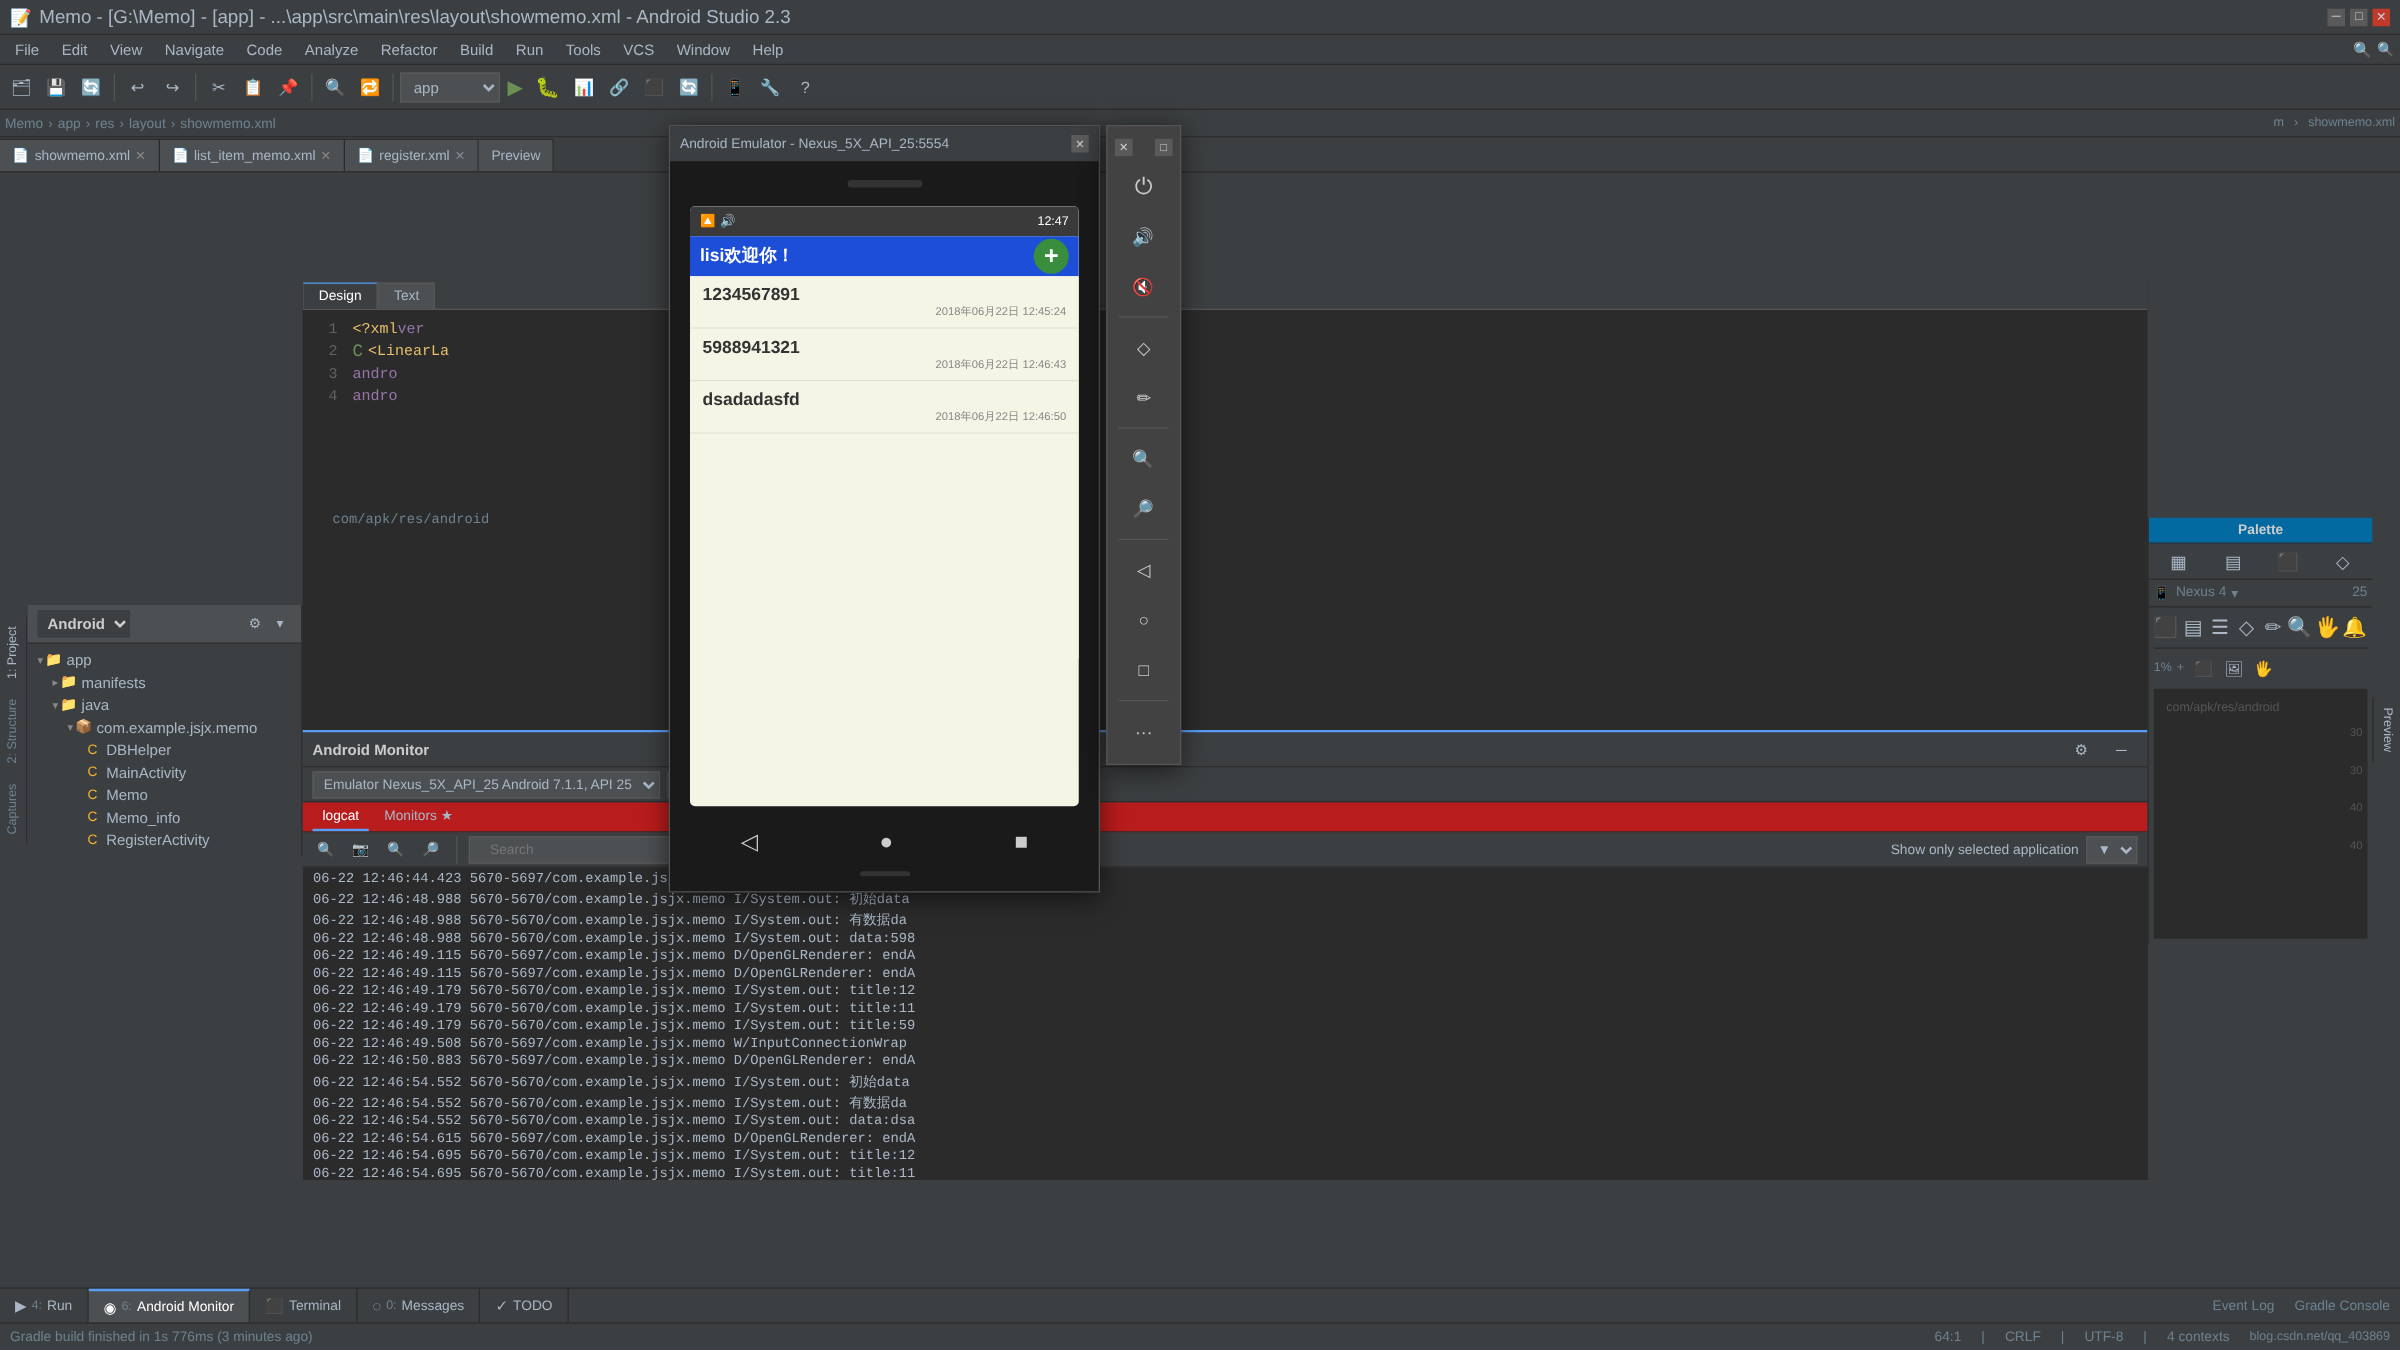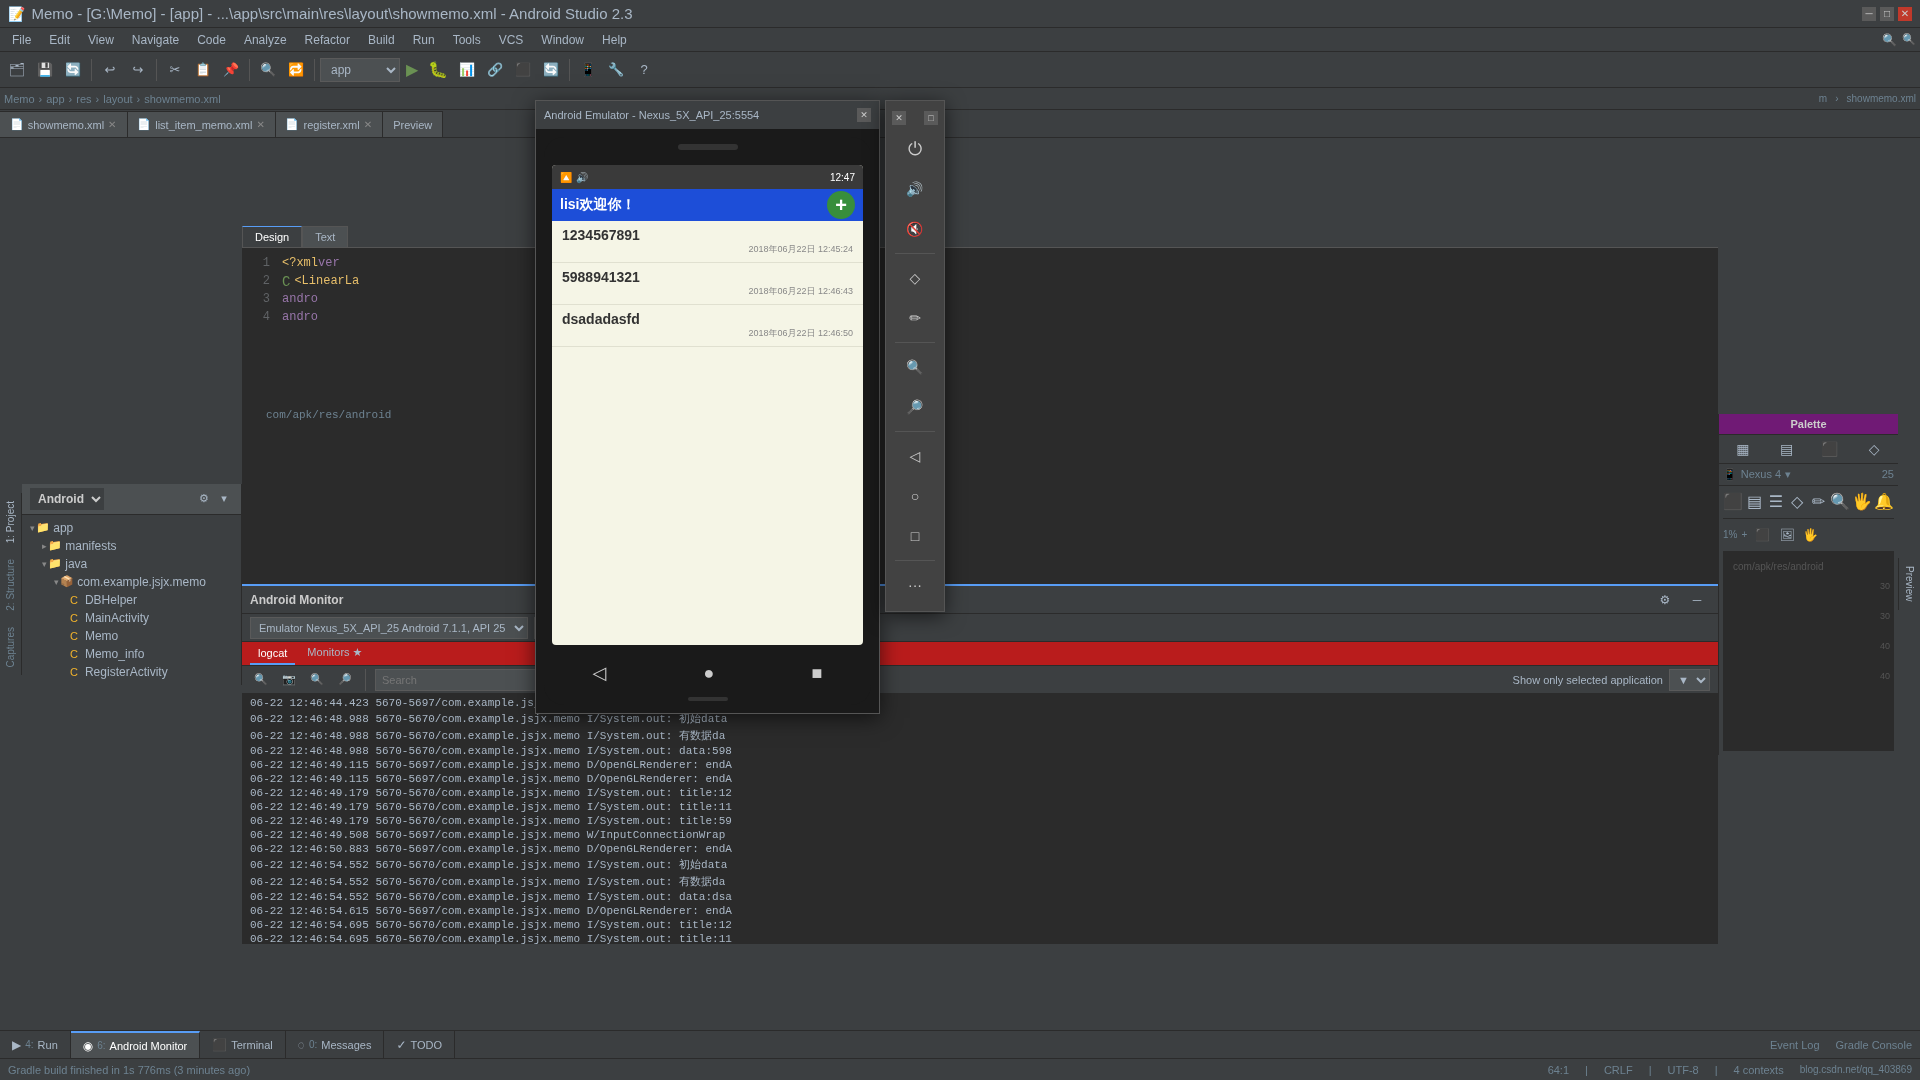--- a/index.html
+++ b/index.html
@@ -275,21 +275,21 @@
     
     #palette-panel {
       width: 60px;
       background: #3c3f41;
       border-left: 1px solid #2b2b2b;
       display: flex;
       flex-direction: column;
       overflow: hidden;
     }
     #palette-header {
-      background: #701a75;
+      background: #0369a1;
       padding: 4px;
       font-size: 11px;
       font-weight: bold;
       color: #ccc;
       border-bottom: 1px solid #2b2b2b;
       text-align: center;
     }
 
     
     #emulator-window {
@@ -480,21 +480,21 @@
       display: flex;
       align-items: center;
       padding: 0 8px;
       gap: 6px;
       border-bottom: 1px solid #2b2b2b;
     }
     .search-input {
       background: #4c5052;
       border: 1px solid #5a5a5a;
       color: #a9b7c6;
-      padding: 2px 6px;
+      padding: 2px 16px;
       font-size: 11px;
       height: 22px;
       flex: 1;
       max-width: 300px;
     }
     .regex-checkbox {
       display: flex;
       align-items: center;
       gap: 3px;
       font-size: 11px;

